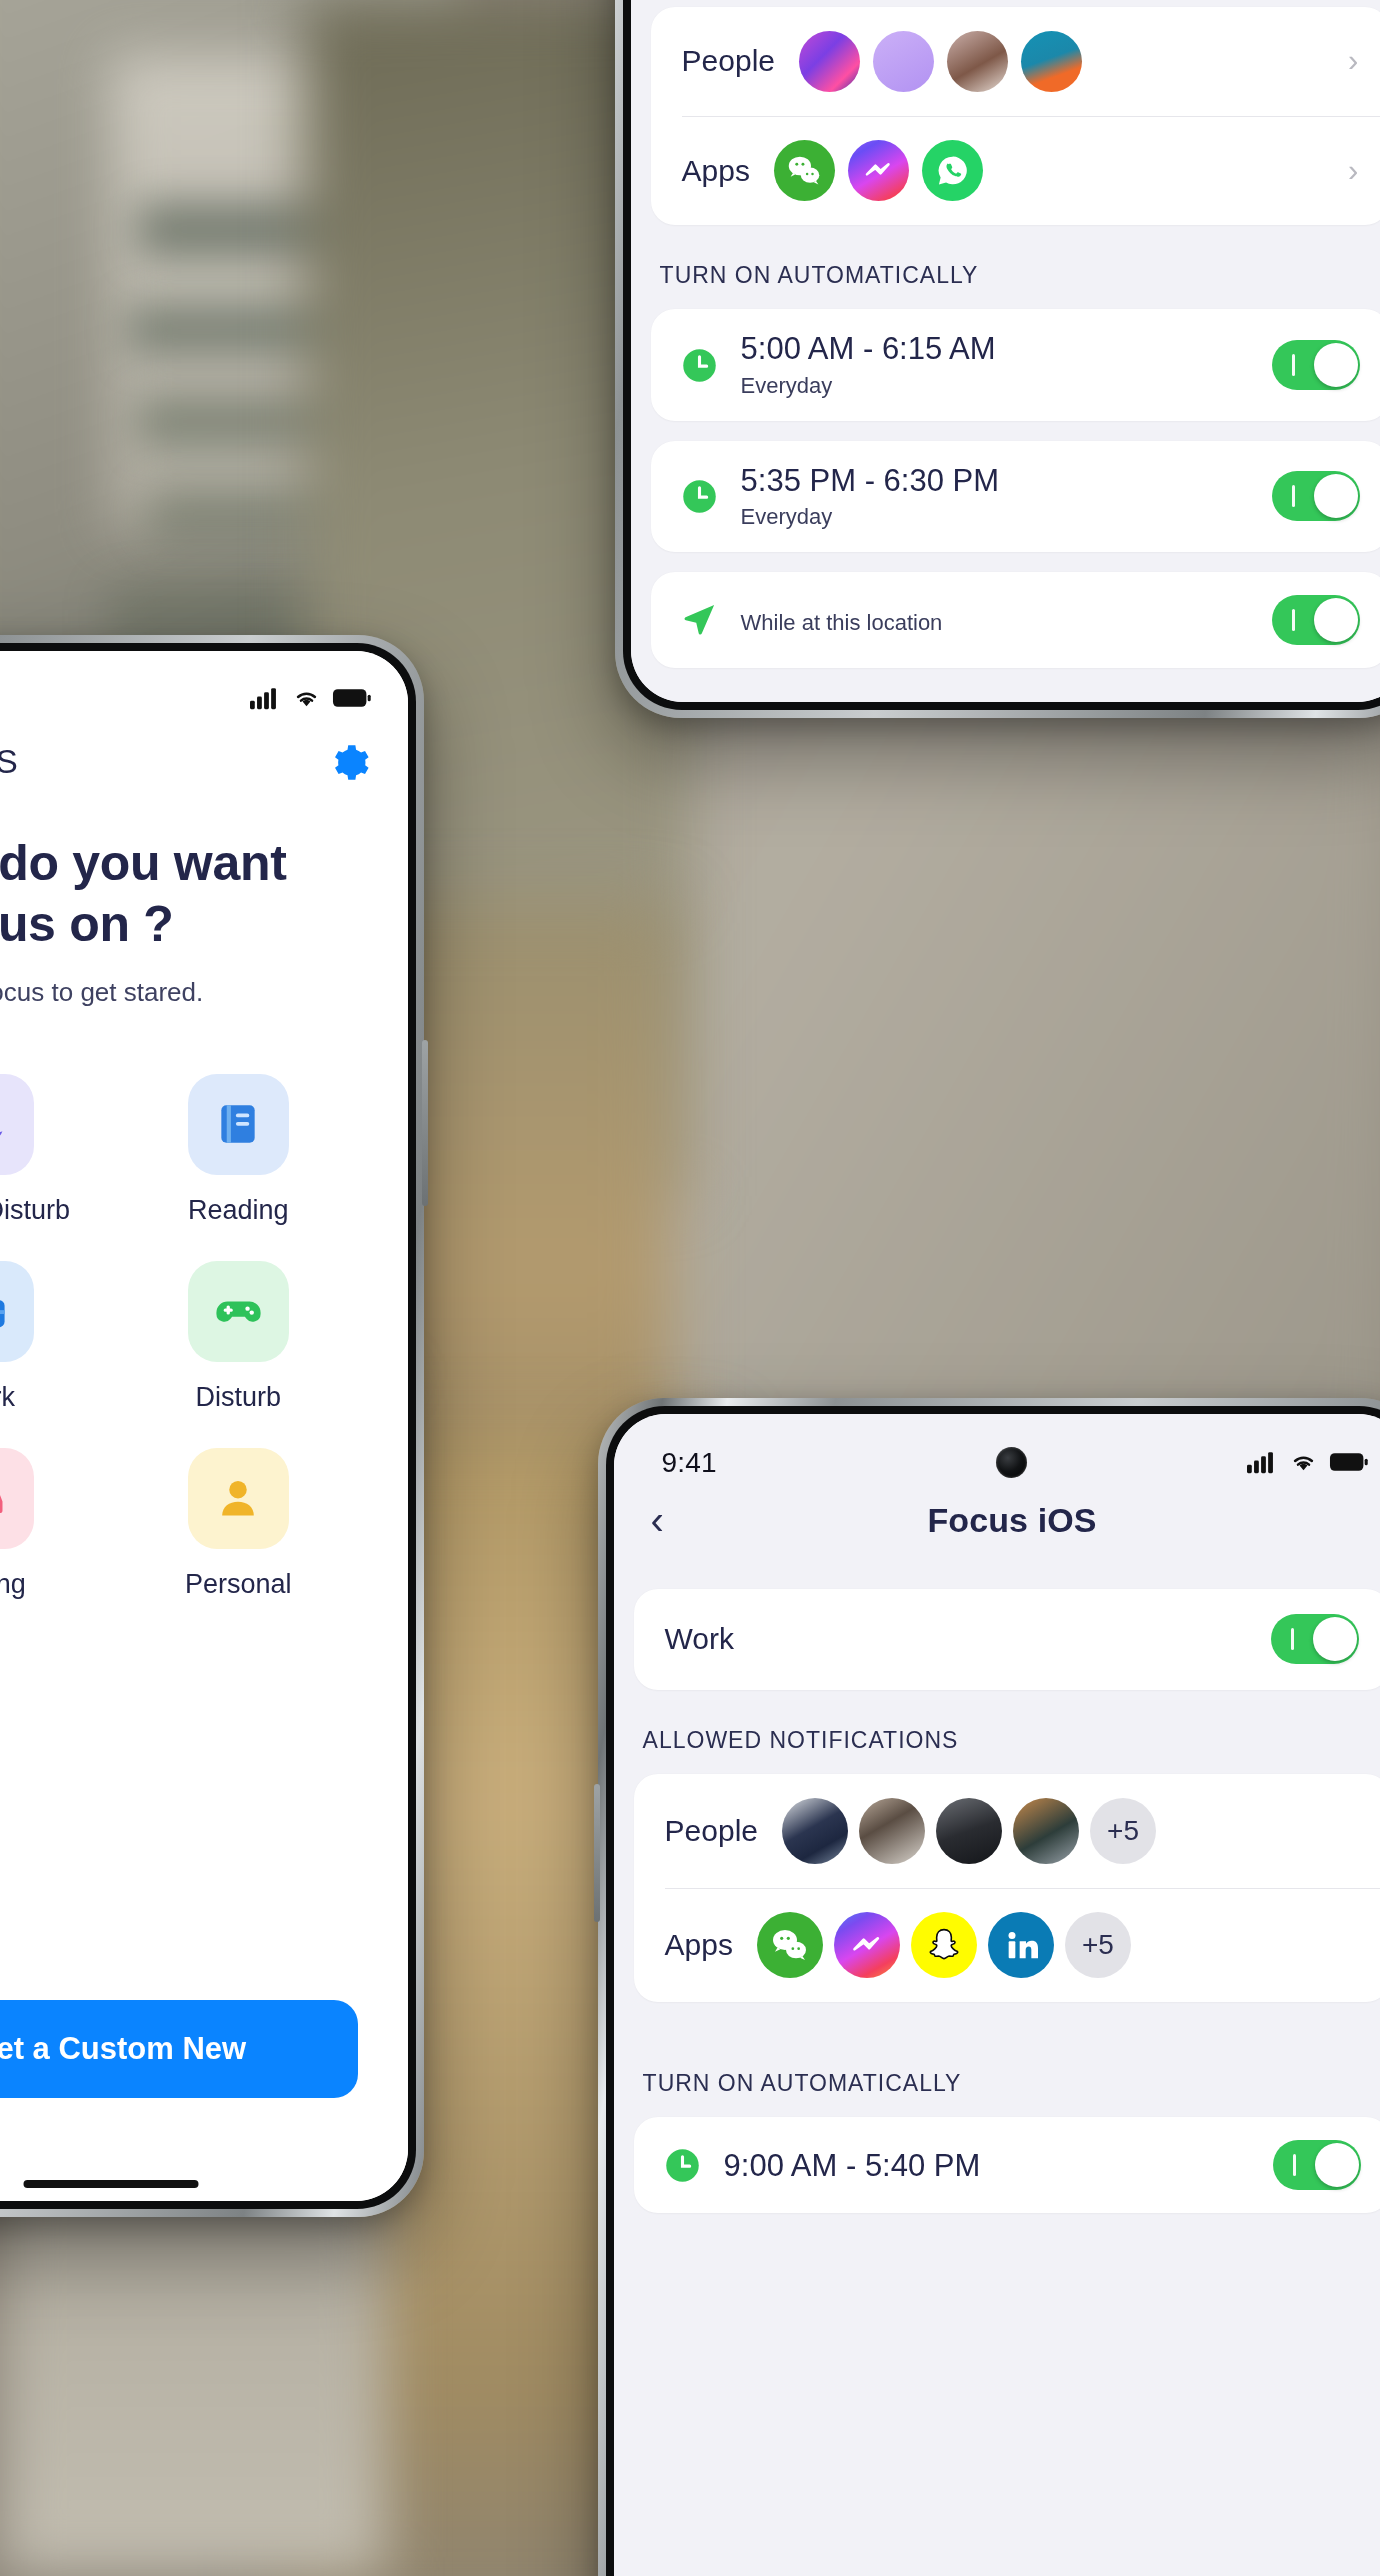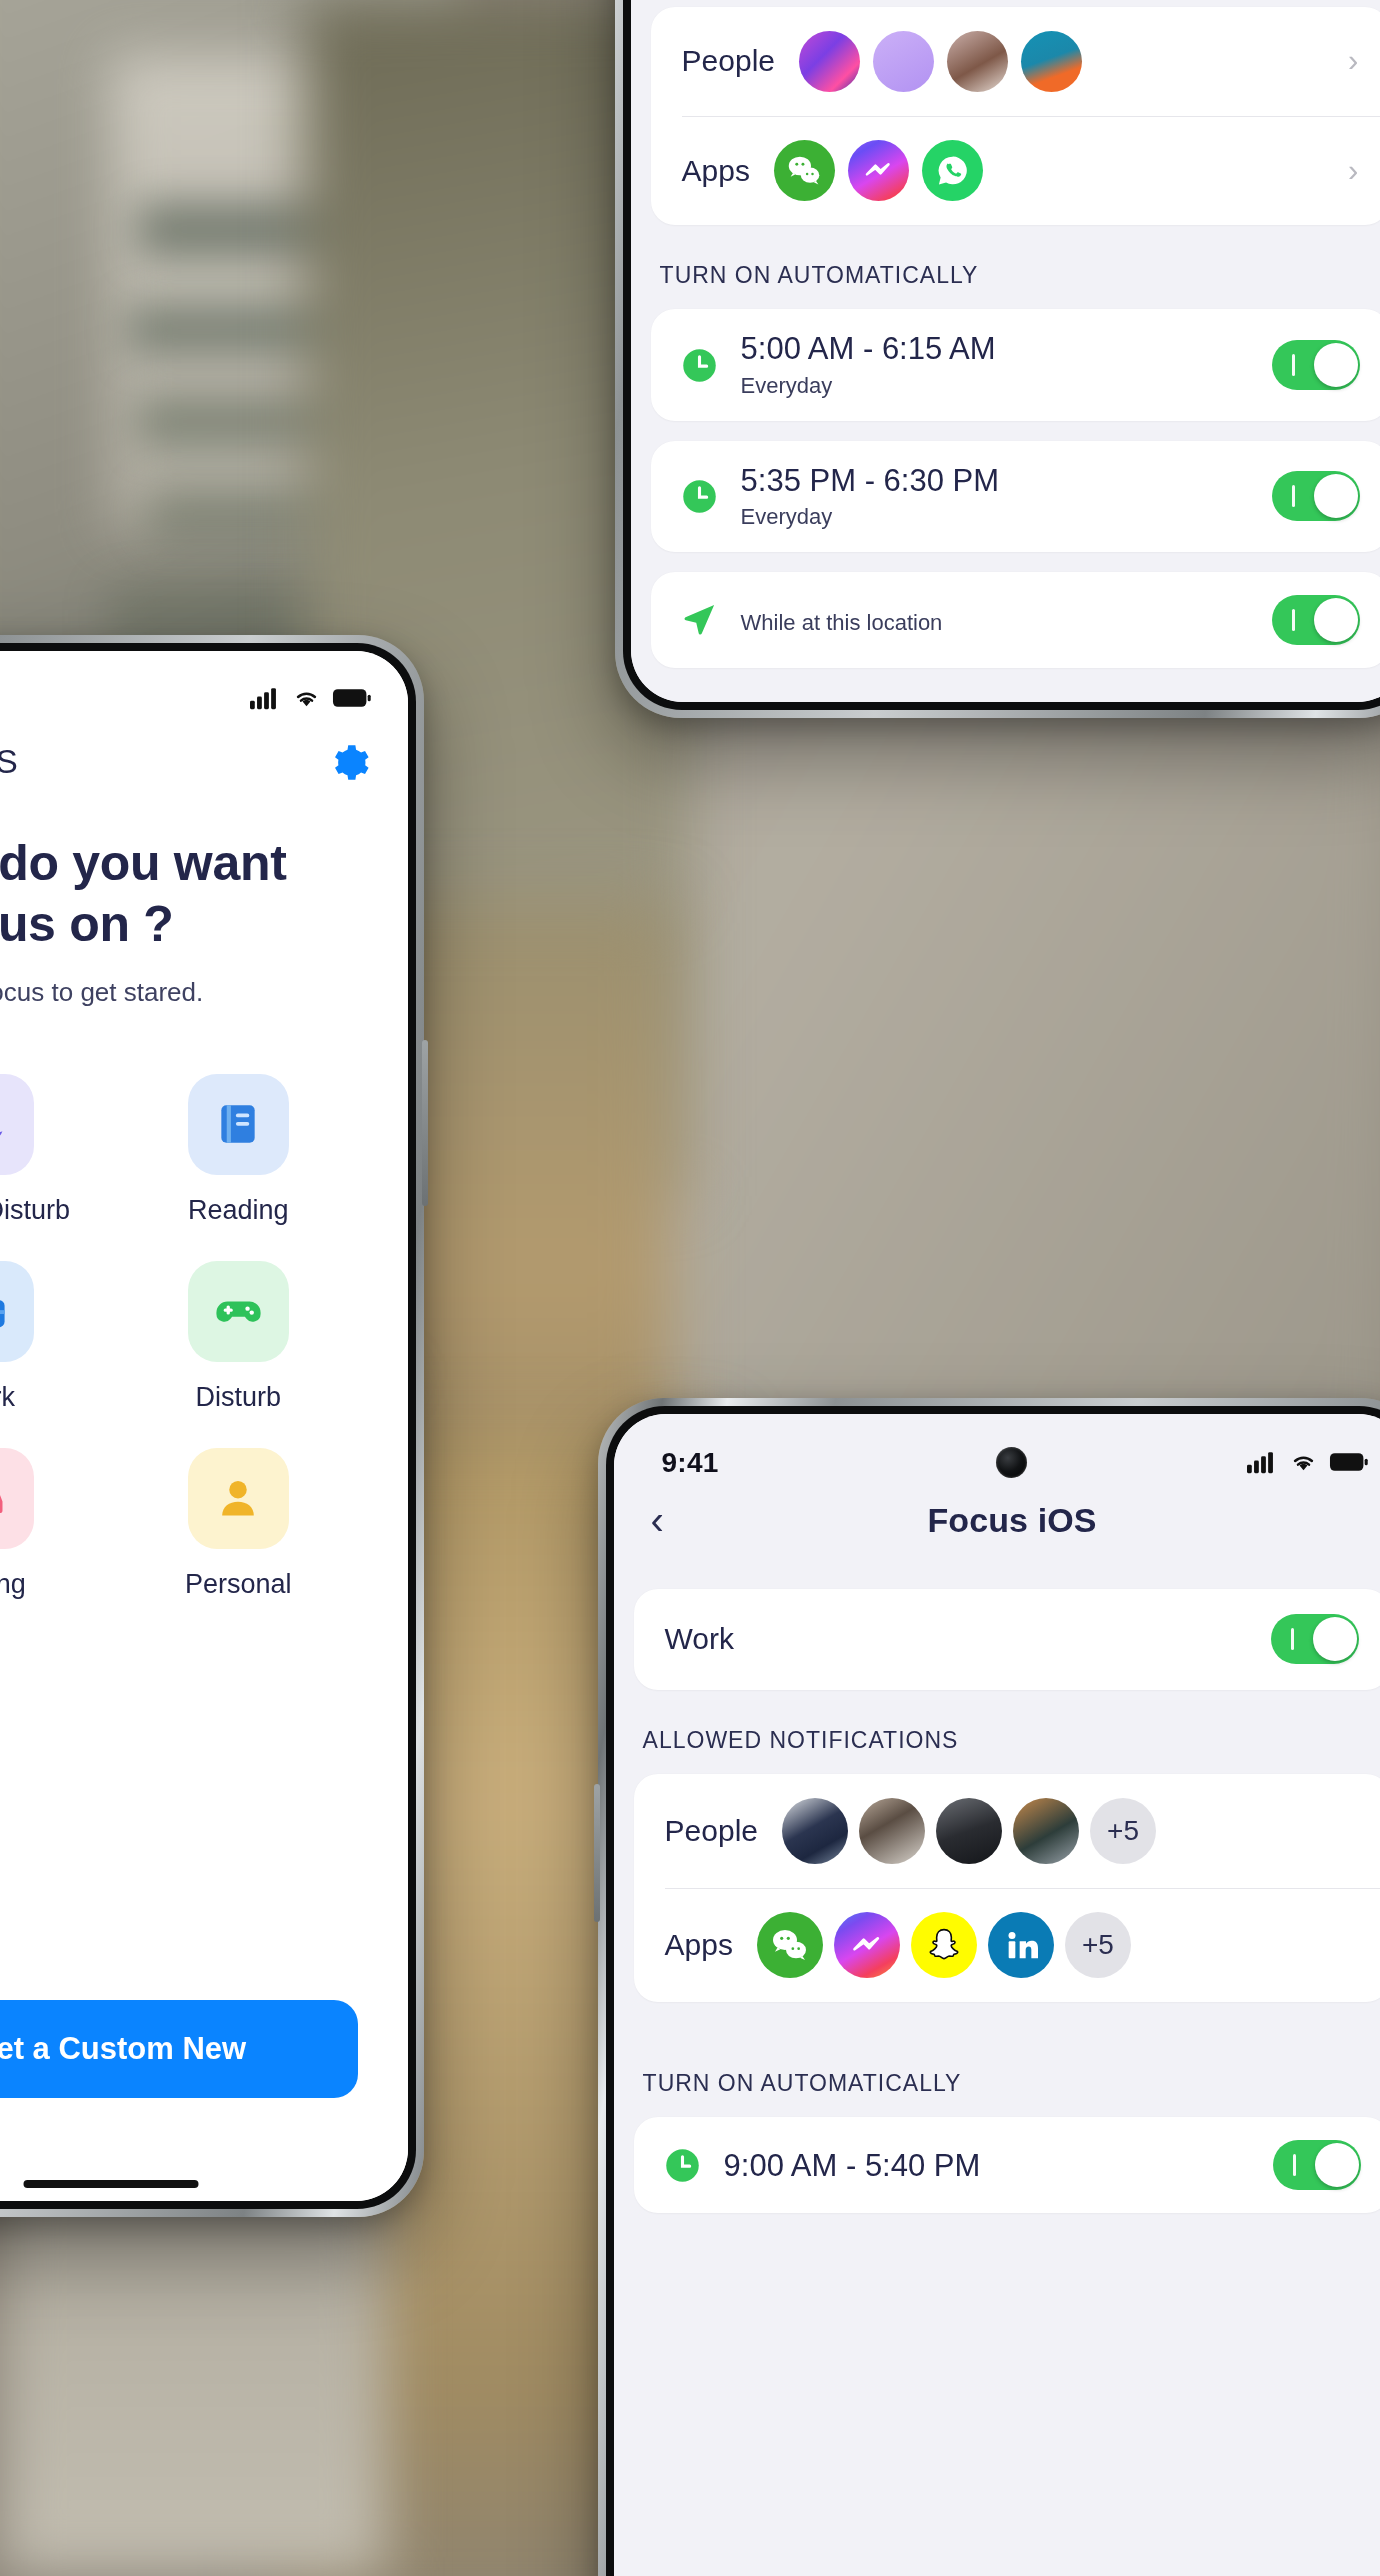--- a/index.html
+++ b/index.html
@@ -65,21 +65,21 @@
     z-index: 6;
   }
   .side-btn { position:absolute; width:5.5px; border-radius:3.7px;
               background:linear-gradient(180deg,#9ea3a5,#6c7173); }
 
   
   .sheet { position:absolute; inset:0; background:#f2f2f7;
            font-family:"Liberation Sans", sans-serif; }
   .statusbar { display:flex; align-items:center; justify-content:space-between;
                padding: 24px 42px 0 48px; height:66px; color:#10101c; }
-  .sb-time { font-size:28px; font-weight:700; letter-spacing:0.2px; }
+  .sb-time { font-size:28px; font-weight:400; letter-spacing:0.2px; }
   .sb-right { display:flex; align-items:center; gap:11px; }
   .navbar { display:flex; align-items:center; padding: 14.7px 37px 18.4px 37px; position:relative; height:85px;}
   .nav-back { font-size:40px; color:#2b2e51; line-height:1; font-weight:400; }
   .nav-title { position:absolute; left:0; right:0; text-align:center;
                font-size:34px; font-weight:600; color:#23264a; letter-spacing:0.1px; }
   .section-label { font-size:23px; letter-spacing:1px; color:#2b2e51;
                    padding: 37px 0 20px 29px; text-transform:uppercase; }
   .card { background:#fff; border-radius:24px; margin:0 20px;
           box-shadow:0 0.9px 1.8px rgba(0,0,0,.04); }
   .card + .card { margin-top: 20px; }

